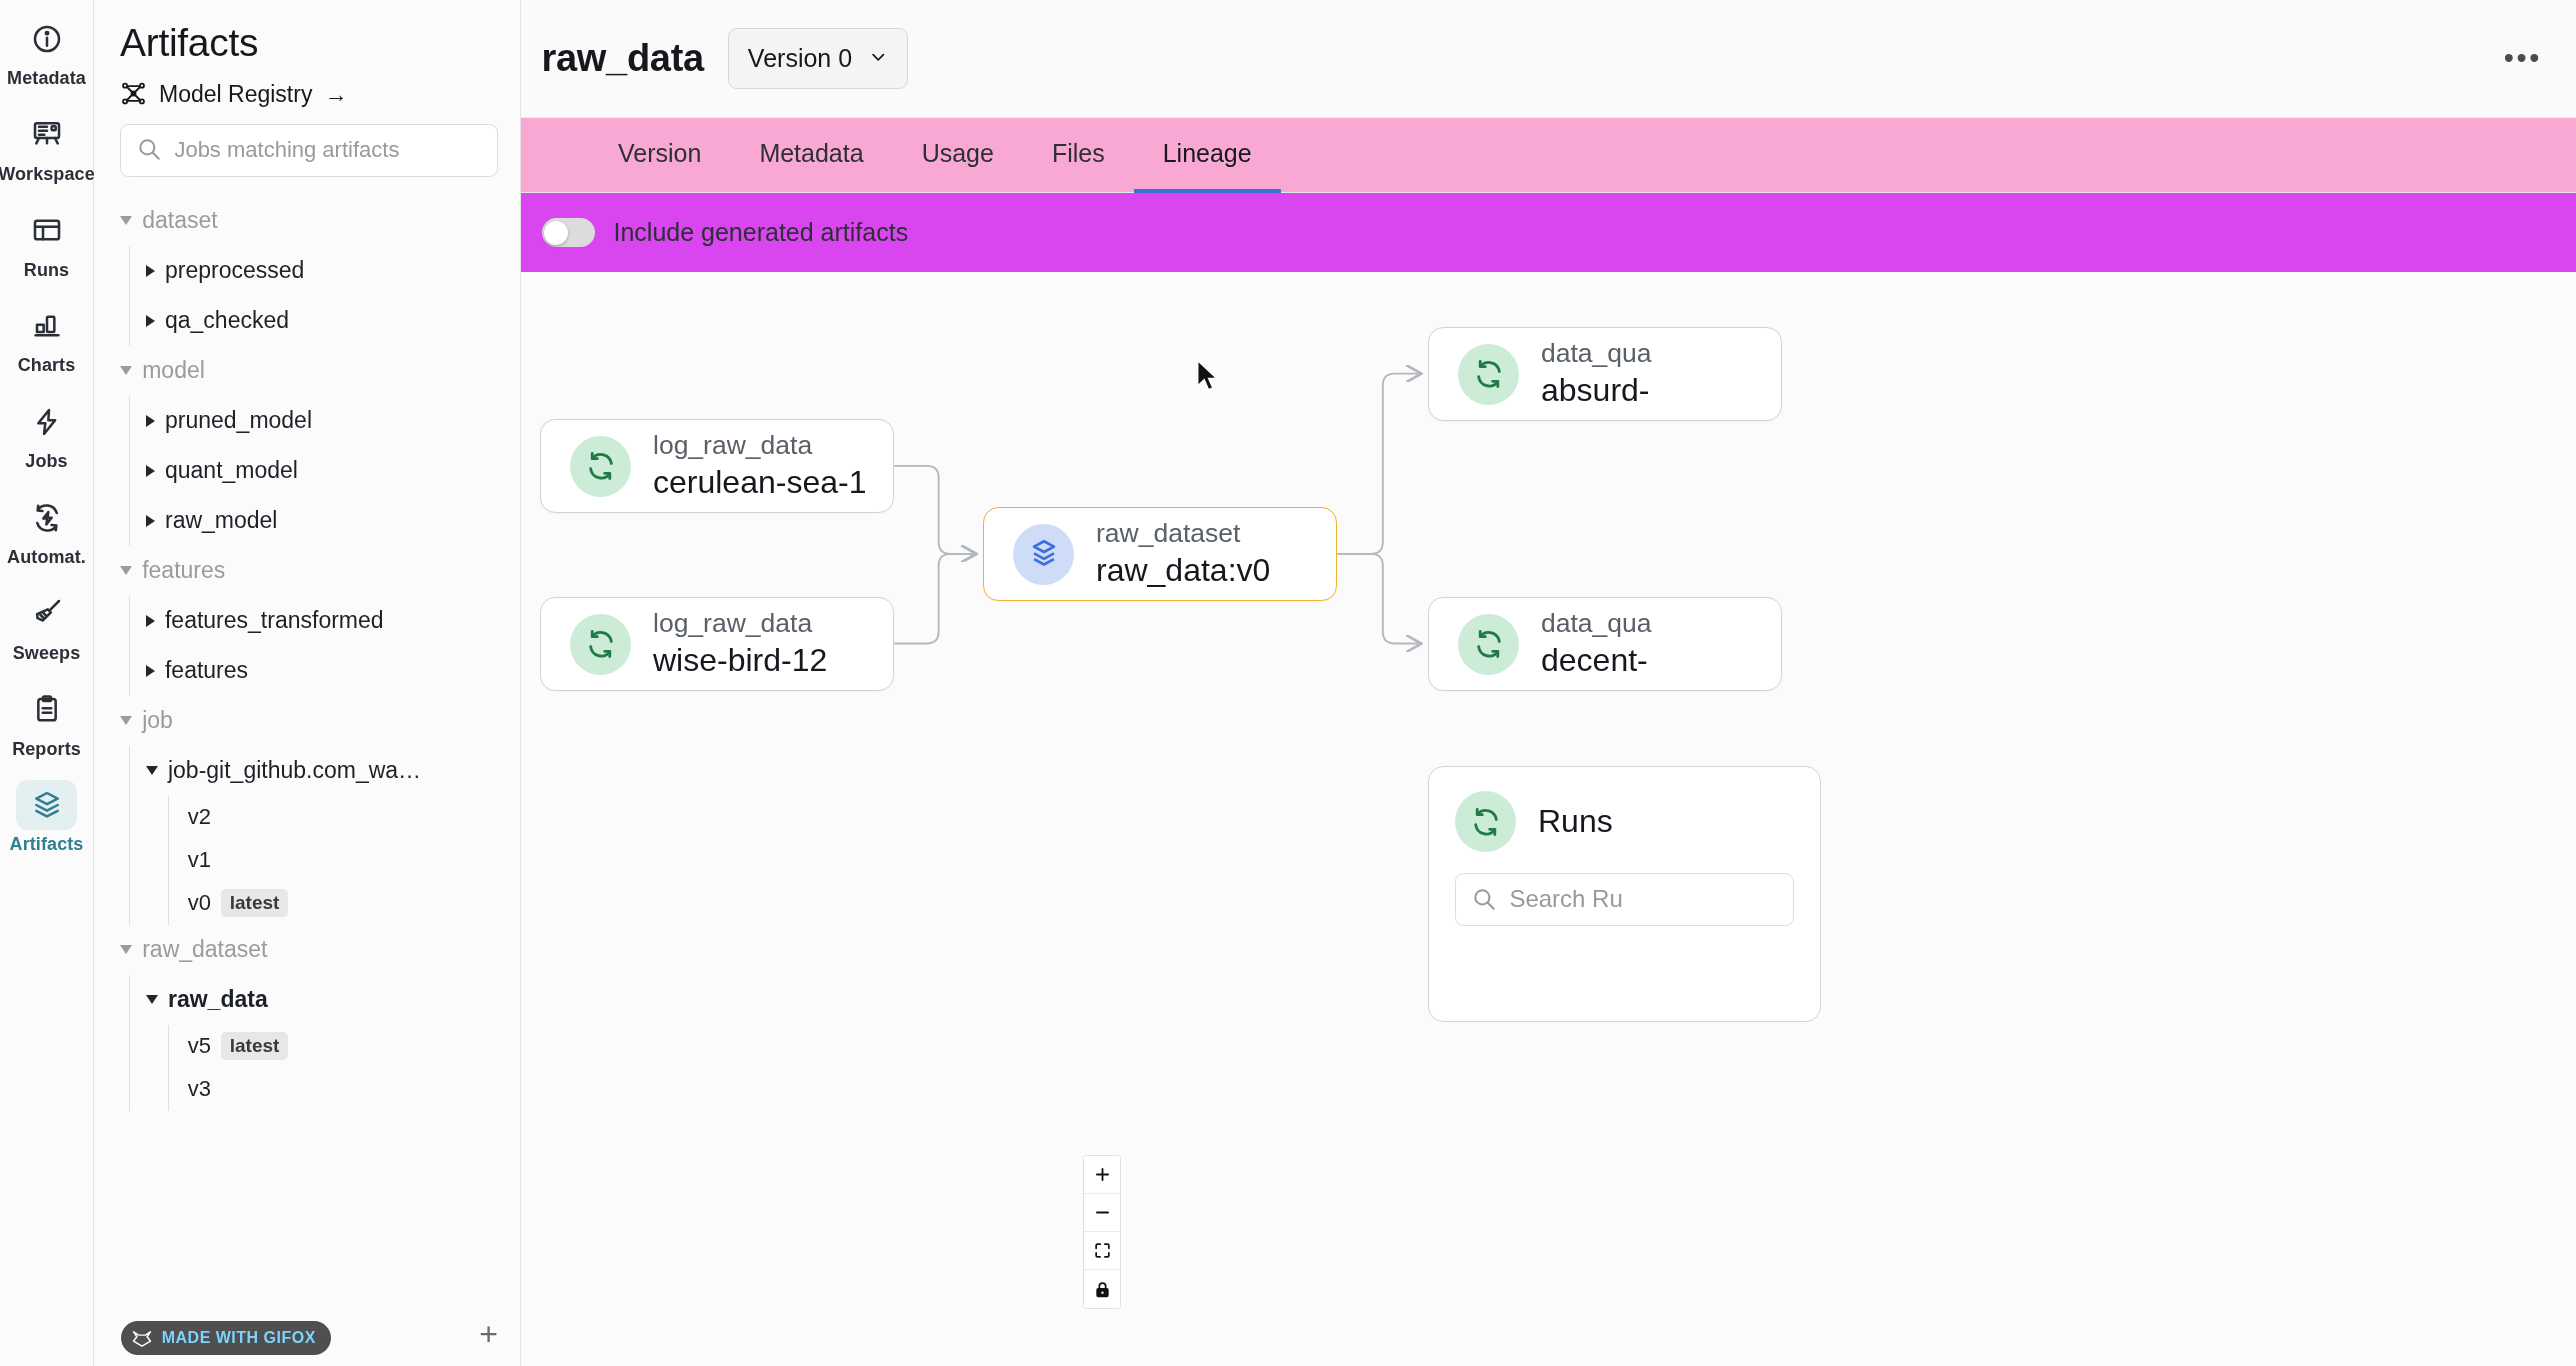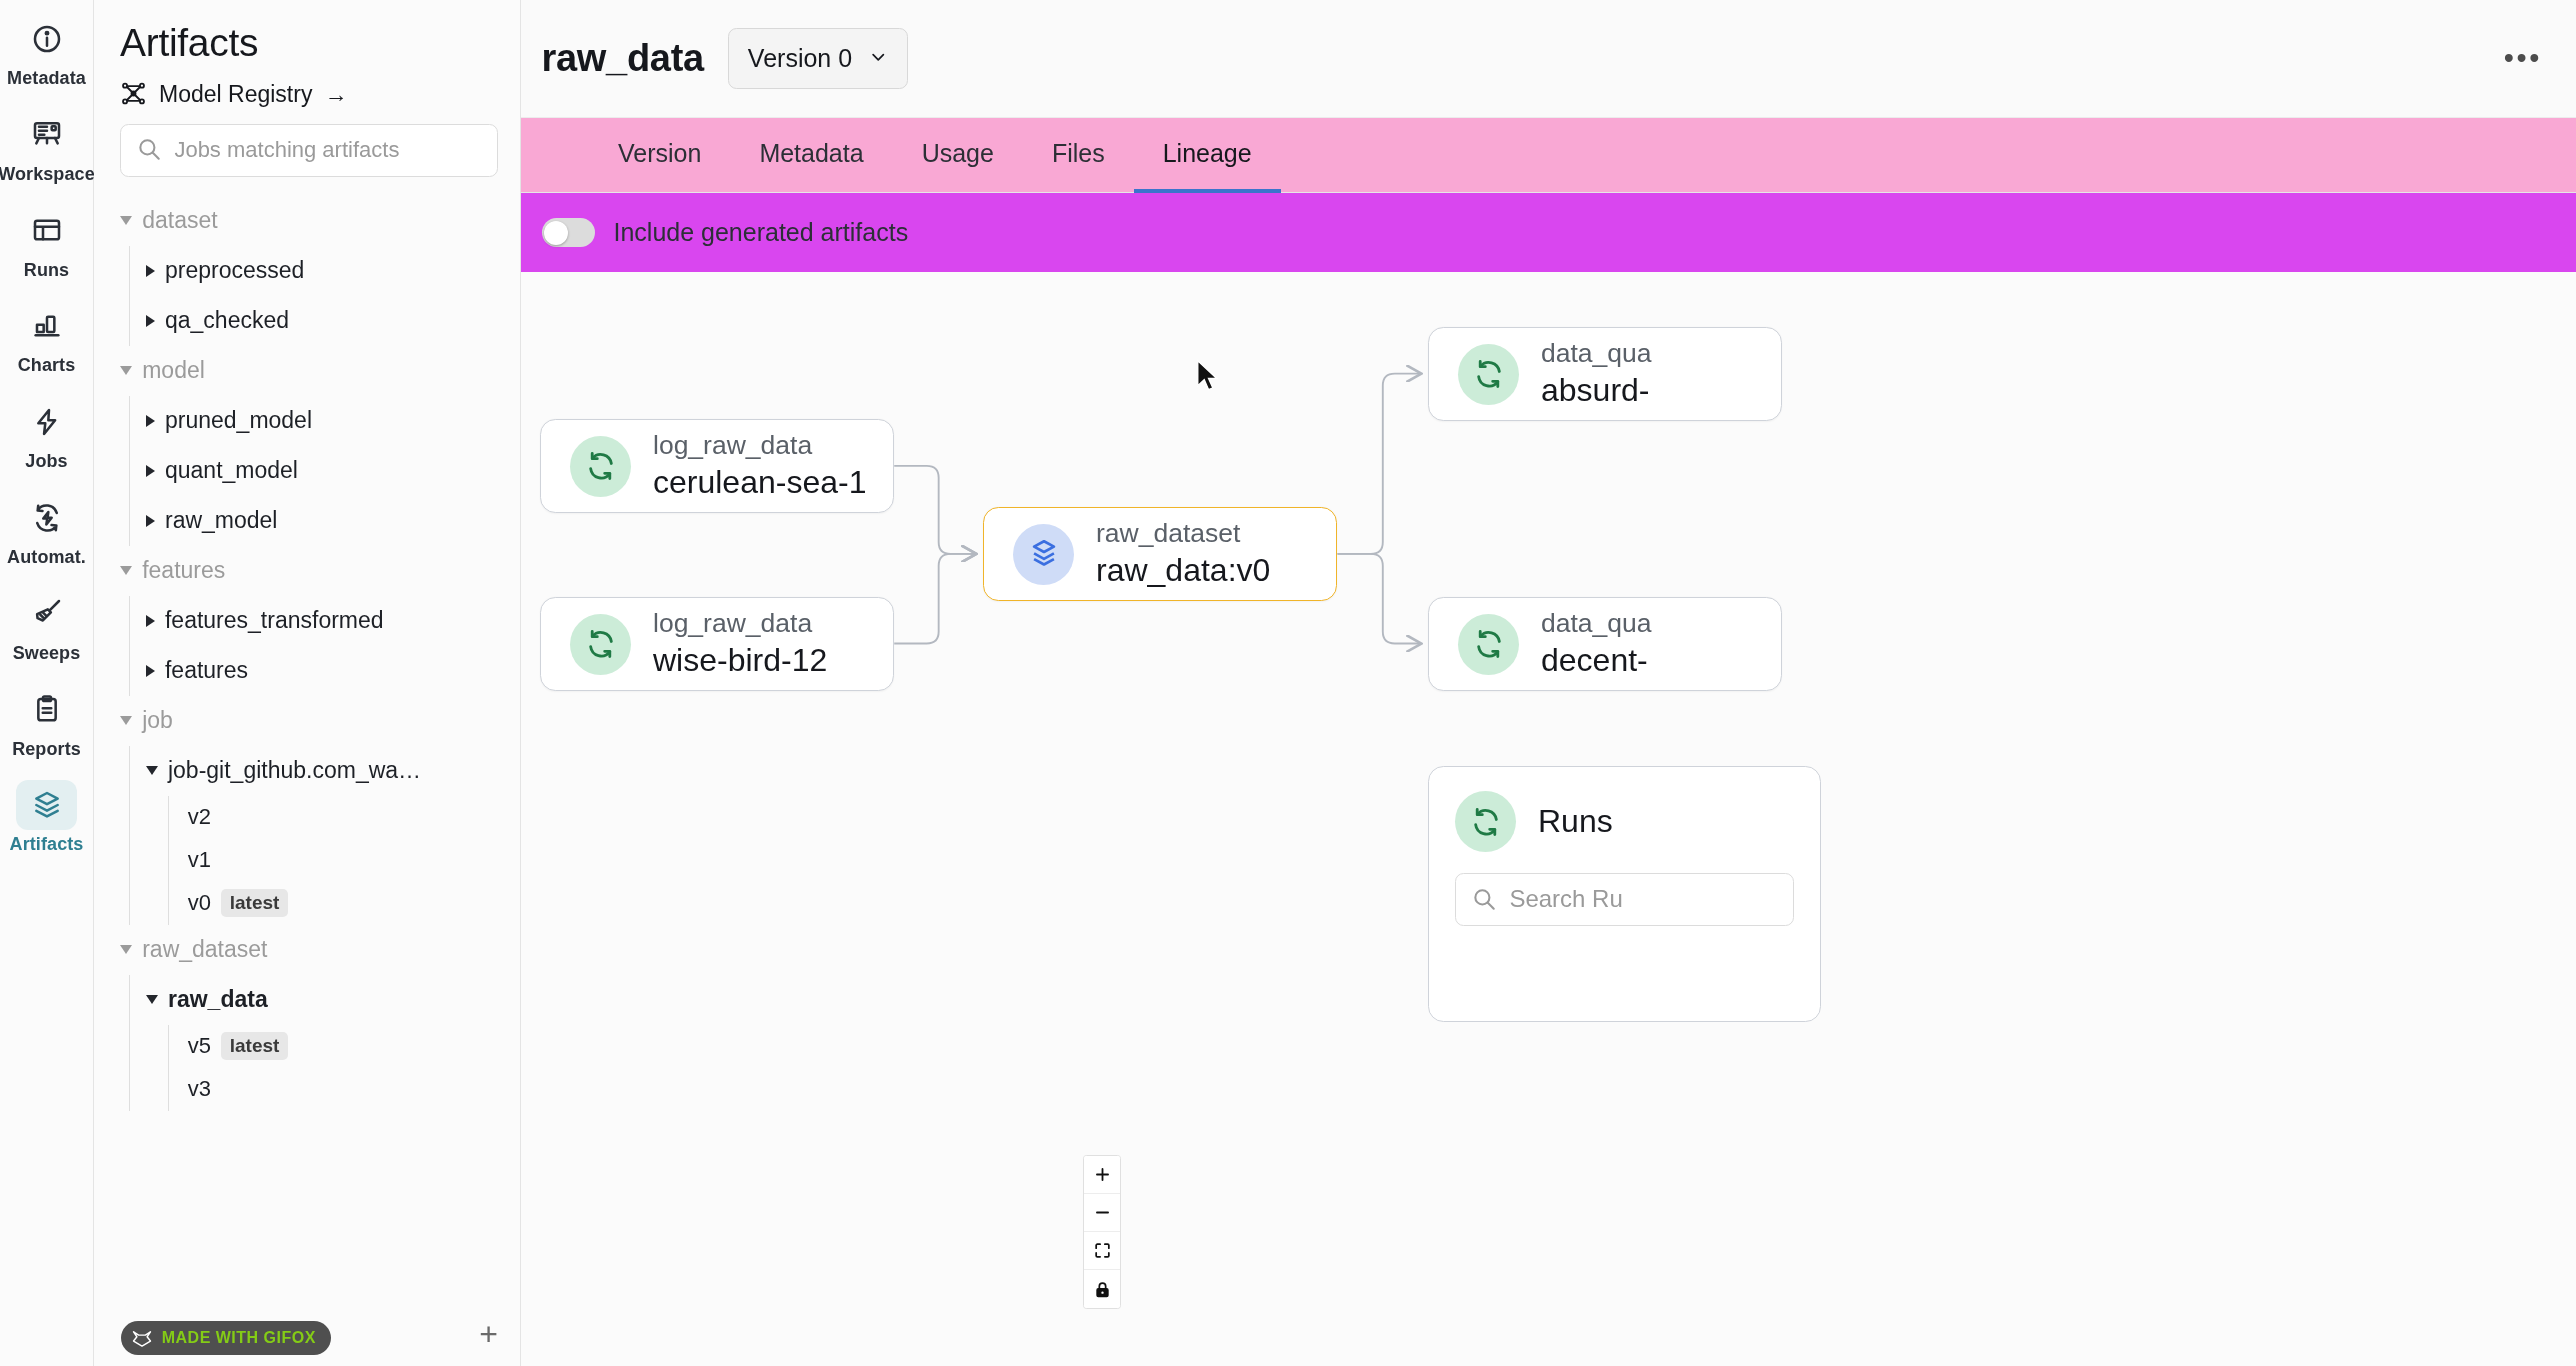--- a/index.html
+++ b/index.html
@@ -89,21 +89,21 @@
   .caret.down {
     border-top: 9.4px solid #23262c;
     border-left: 6.4px solid transparent; border-right: 6.4px solid transparent;
   }
   .caret.down.grey {
     border-top-color: #9b9b9b;
   }
 
   .gifox {
     position: absolute; left: 27px; bottom: 12px;
-    background: #4f4f4f; color: #84cc16; border-radius: 19px;
+    background: #4f4f4f; color: #7dd3fc; border-radius: 19px;
     height: 34px; display: flex; align-items: center; gap: 8.5px;
     padding: 0 15.4px 0 10.2px;
     font-size: 16px; font-weight: 700; letter-spacing: 0.5px;
   }
   .plus-btm {
     position: absolute; right: 22px; bottom: 17px;
     font-size: 32px; color: #6a6a6a; line-height: 1; cursor: pointer;
   }
 
   

